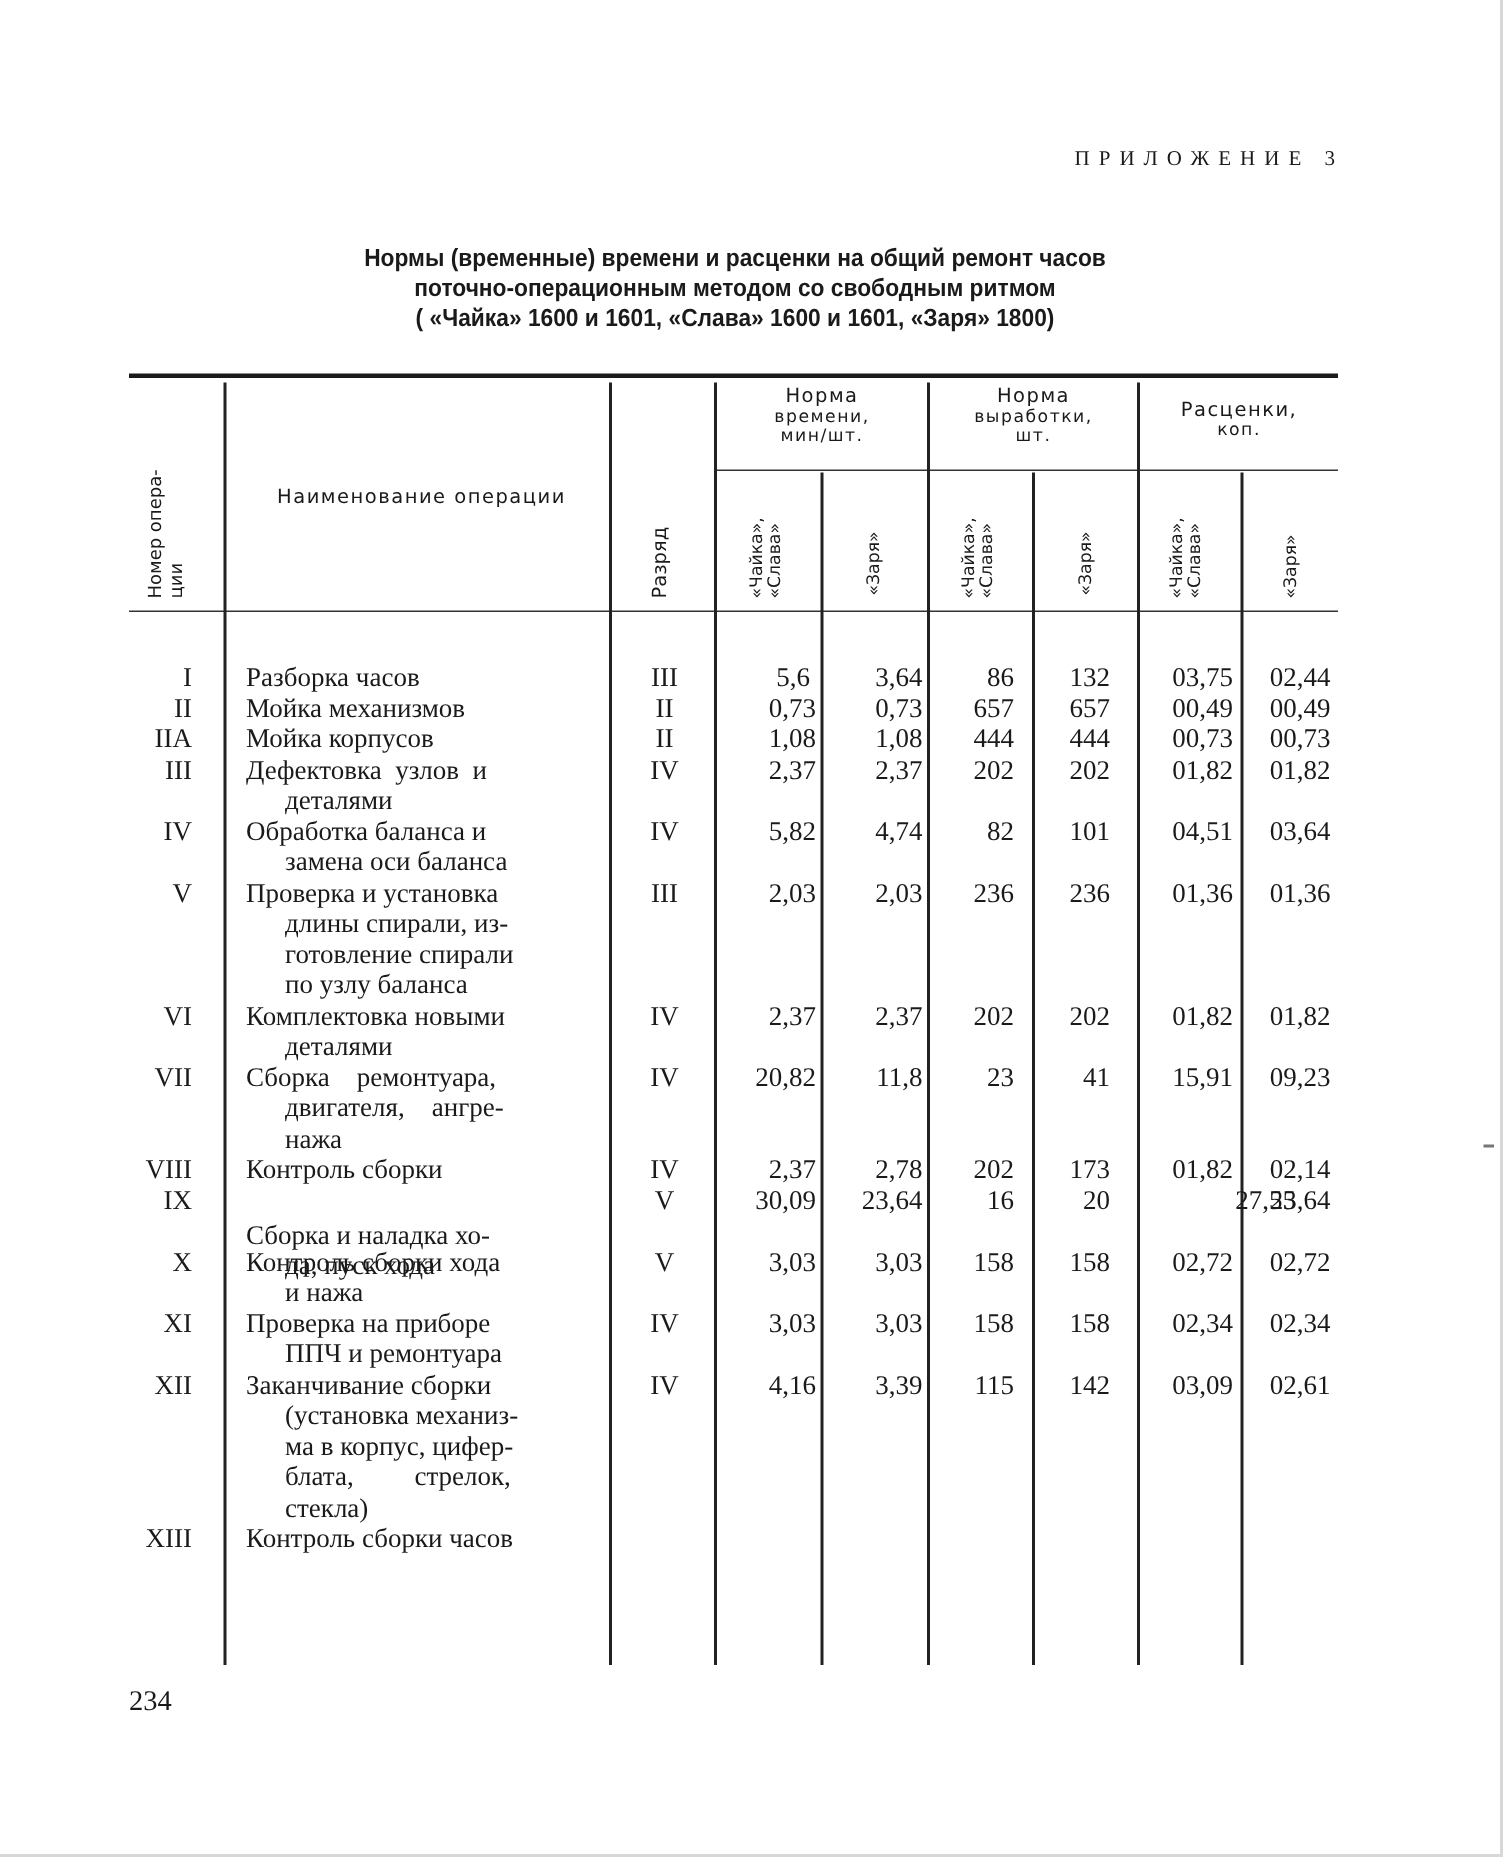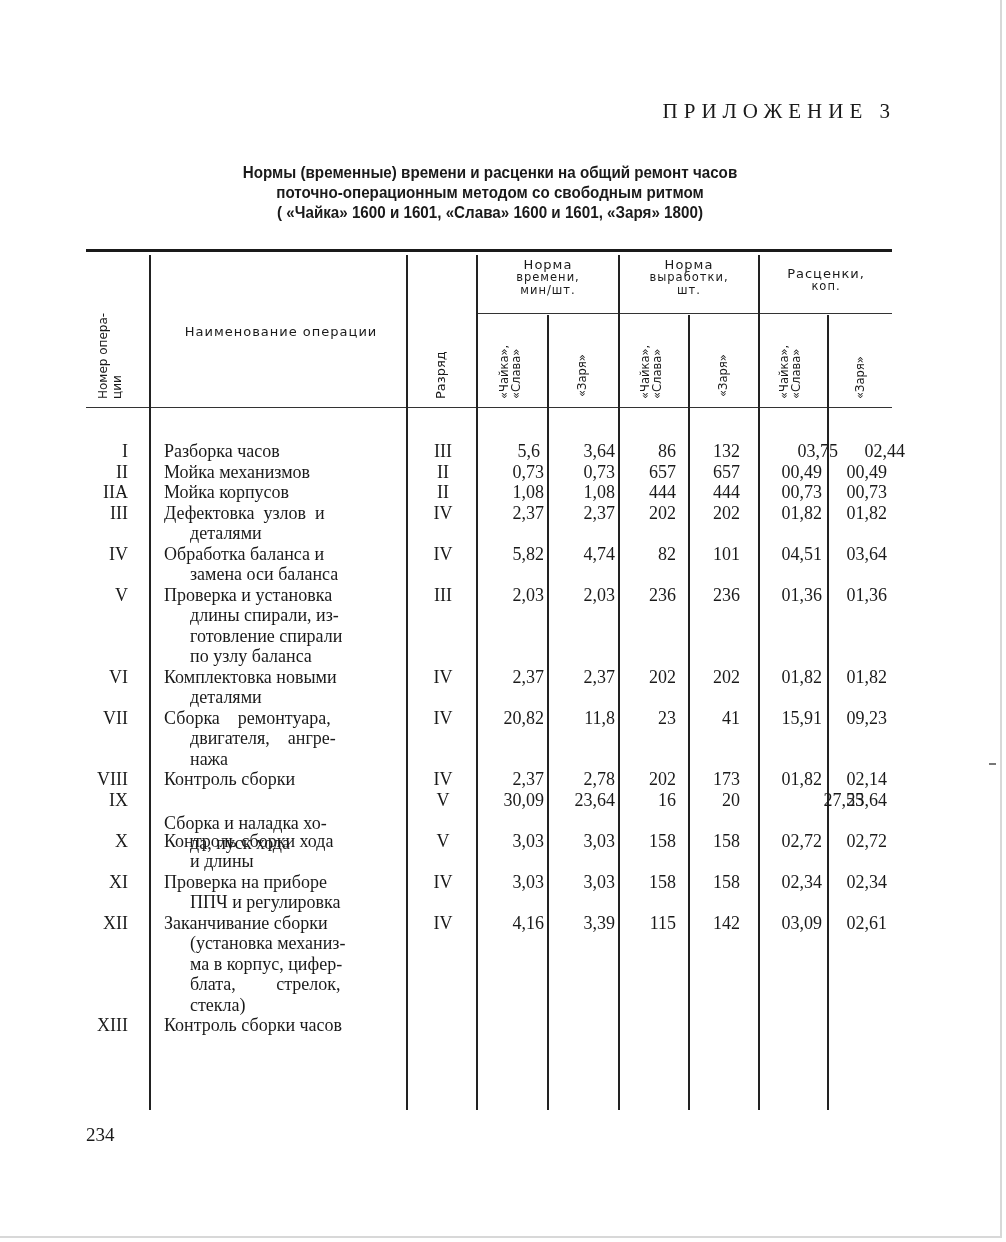--- a/index.html
+++ b/index.html
@@ -1,20 +1,20 @@
 <!DOCTYPE html>
 <html><head>
 <meta charset="utf-8">
 <style>
   html, body { margin: 0; padding: 0; background: #ffffff; }
   body { width: 1006px; height: 1242px; position: relative; overflow: hidden;
          font-family: "Liberation Serif", "DejaVu Serif", serif; color: #1a1a1a; }
   .page-edge { position: absolute; left: 0; top: 0; width: 1000px; height: 1236px;
                border-right: 2px solid #d8d8d8; border-bottom: 2px solid #d8d8d8; }
-  .appendix { position: absolute; top: 99px; right: 110px; font-size: 21px;
+  .appendix { position: absolute; top: 99px; right: 110px; font-size: 14px;
               letter-spacing: 6px; font-family: "Liberation Serif", serif; }
   .title { position: absolute; top: 162px; left: 120px; width: 740px; text-align: center;
            font-family: "Liberation Sans Narrow", "Liberation Sans", sans-serif;
            font-weight: bold; font-size: 16.5px; line-height: 20px; transform: scaleX(0.92);
            transform-origin: center top; }
   .title div { white-space: nowrap; }
 
   .table { position: absolute; left: 86px; top: 249px; width: 806px; }
   .rule-top { position: absolute; left: 0; top: 0; width: 806px; height: 3px; background: #1a1a1a; }
   .rule-mid { position: absolute; left: 0; top: 158px; width: 806px; height: 1px; background: #333; }
@@ -110,22 +110,22 @@
       <div class="row" style="top: 192px;">
         <div class="cell c-num">I</div>
         <div class="cell c-name">
           <span style="display: block; white-space: pre;">Разборка часов</span>
         </div>
         <div class="cell c-grade">III</div>
         <div class="cell c-v" style="left: 388px; width: 66px;">5,6</div>
         <div class="cell c-v" style="left: 463px; width: 66px;">3,64</div>
         <div class="cell c-v" style="left: 534px; width: 56px;">86</div>
         <div class="cell c-v" style="left: 604px; width: 50px;">132</div>
-        <div class="cell c-v" style="left: 674px; width: 62px; padding-left: 16px;">03,75</div>
-        <div class="cell c-v" style="left: 743px; width: 58px; padding-left: 18px;">02,44</div>
+        <div class="cell c-v" style="left: 674px; width: 62px;">03,75</div>
+        <div class="cell c-v" style="left: 743px; width: 58px;">02,44</div>
       </div>
       <div class="row" style="top: 212.5px;">
         <div class="cell c-num">II</div>
         <div class="cell c-name">
           <span style="display: block; white-space: pre;">Мойка механизмов</span>
         </div>
         <div class="cell c-grade">II</div>
         <div class="cell c-v" style="left: 392px; width: 66px;">0,73</div>
         <div class="cell c-v" style="left: 463px; width: 66px;">0,73</div>
         <div class="cell c-v" style="left: 534px; width: 56px;">657</div>
@@ -243,35 +243,35 @@
         <div class="cell c-v" style="left: 463px; width: 66px;">23,64</div>
         <div class="cell c-v" style="left: 534px; width: 56px;">16</div>
         <div class="cell c-v" style="left: 604px; width: 50px;">20</div>
         <div class="cell c-v" style="left: 674px; width: 62px; padding-left: 42px;">27,55</div>
         <div class="cell c-v" style="left: 743px; width: 58px;">23,64</div>
       </div>
       <div class="row" style="top: 581.5px;">
         <div class="cell c-num">X</div>
         <div class="cell c-name">
           <span style="display: block; white-space: pre;">Контроль сборки хода</span>
-          <span class="cont" style="display: block; white-space: pre;">и длины</span>
+          <span class="cont" style="display: block; white-space: pre;">и нажа</span>
         </div>
         <div class="cell c-grade">V</div>
         <div class="cell c-v" style="left: 392px; width: 66px;">3,03</div>
         <div class="cell c-v" style="left: 463px; width: 66px;">3,03</div>
         <div class="cell c-v" style="left: 534px; width: 56px;">158</div>
         <div class="cell c-v" style="left: 604px; width: 50px;">158</div>
         <div class="cell c-v" style="left: 674px; width: 62px;">02,72</div>
         <div class="cell c-v" style="left: 743px; width: 58px;">02,72</div>
       </div>
       <div class="row" style="top: 622.5px;">
         <div class="cell c-num">XI</div>
         <div class="cell c-name">
           <span style="display: block; white-space: pre;">Проверка на приборе</span>
-          <span class="cont" style="display: block; white-space: pre;">ППЧ и регулировка</span>
+          <span class="cont" style="display: block; white-space: pre;">ППЧ и ремонтуара</span>
         </div>
         <div class="cell c-grade">IV</div>
         <div class="cell c-v" style="left: 392px; width: 66px;">3,03</div>
         <div class="cell c-v" style="left: 463px; width: 66px;">3,03</div>
         <div class="cell c-v" style="left: 534px; width: 56px;">158</div>
         <div class="cell c-v" style="left: 604px; width: 50px;">158</div>
         <div class="cell c-v" style="left: 674px; width: 62px;">02,34</div>
         <div class="cell c-v" style="left: 743px; width: 58px;">02,34</div>
       </div>
       <div class="row" style="top: 663.5px;">

